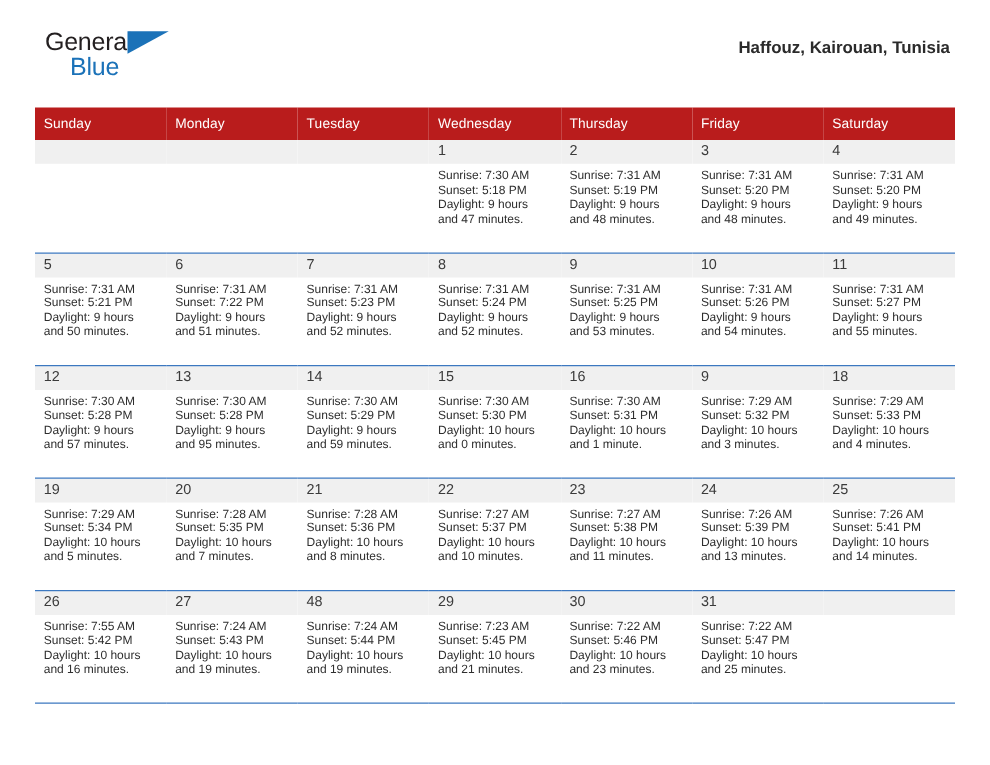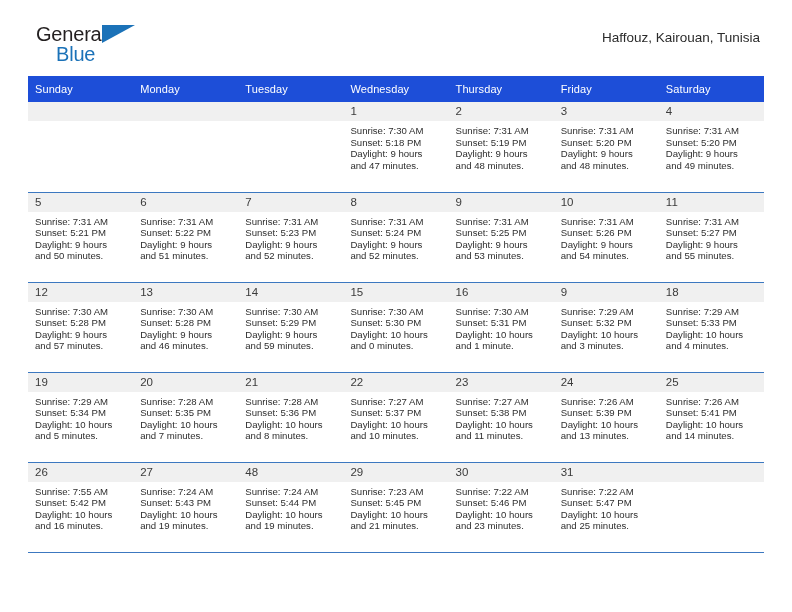--- a/index.html
+++ b/index.html
@@ -15,21 +15,21 @@
     height: 612px;
     padding: 0 28px;
   }
 
   
   .topbar {
     display: flex;
     align-items: flex-start;
     justify-content: space-between;
     padding-top: 24px;
-    height: 76px;
+    height: 86px;
     gap: 6px;
   }
   .brand {
     position: relative;
     width: 115px;
     height: 48px;
     margin-left: 8px;
   }
   .brand-general {
     font-size: 20px;
@@ -64,30 +64,31 @@
     font-weight: normal;
     color: #2b2b2b;
     line-height: 32px;
     letter-spacing: 0.2px;
   }
   .cal-subtitle {
     font-size: 13.5px;
     color: #2b2b2b;
     line-height: 22px;
     margin-top: 3px;
+    font-weight: bold;
   }
 
   
   .calendar {
     width: 736px;
     border-collapse: collapse;
     table-layout: fixed;
   }
   .calendar th {
-    background: #1d4ed8;
+    background: #b91c1c;
     color: #ffffff;
     font-size: 11px;
     font-weight: normal;
     text-align: left;
     padding: 5px 0 5px 7px;
     height: 26px;
     letter-spacing: 0.1px;
   }
   .calendar td {
     width: 105.14px;
@@ -198,21 +199,21 @@
               <div>Sunrise: 7:31 AM</div>
               <div>Sunset: 5:21 PM</div>
               <div>Daylight: 9 hours</div>
               <div>and 50 minutes.</div>
             </div>
           </td>
           <td>
             <span class="daynum">6</span>
             <div class="info">
               <div>Sunrise: 7:31 AM</div>
-              <div>Sunset: 5:22 PM</div>
+              <div>Sunset: 7:22 PM</div>
               <div>Daylight: 9 hours</div>
               <div>and 51 minutes.</div>
             </div>
           </td>
           <td>
             <span class="daynum">7</span>
             <div class="info">
               <div>Sunrise: 7:31 AM</div>
               <div>Sunset: 5:23 PM</div>
               <div>Daylight: 9 hours</div>
@@ -265,21 +266,21 @@
               <div>Daylight: 9 hours</div>
               <div>and 57 minutes.</div>
             </div>
           </td>
           <td>
             <span class="daynum">13</span>
             <div class="info">
               <div>Sunrise: 7:30 AM</div>
               <div>Sunset: 5:28 PM</div>
               <div>Daylight: 9 hours</div>
-              <div>and 46 minutes.</div>
+              <div>and 95 minutes.</div>
             </div>
           </td>
           <td>
             <span class="daynum">14</span>
             <div class="info">
               <div>Sunrise: 7:30 AM</div>
               <div>Sunset: 5:29 PM</div>
               <div>Daylight: 9 hours</div>
               <div>and 59 minutes.</div>
             </div>

